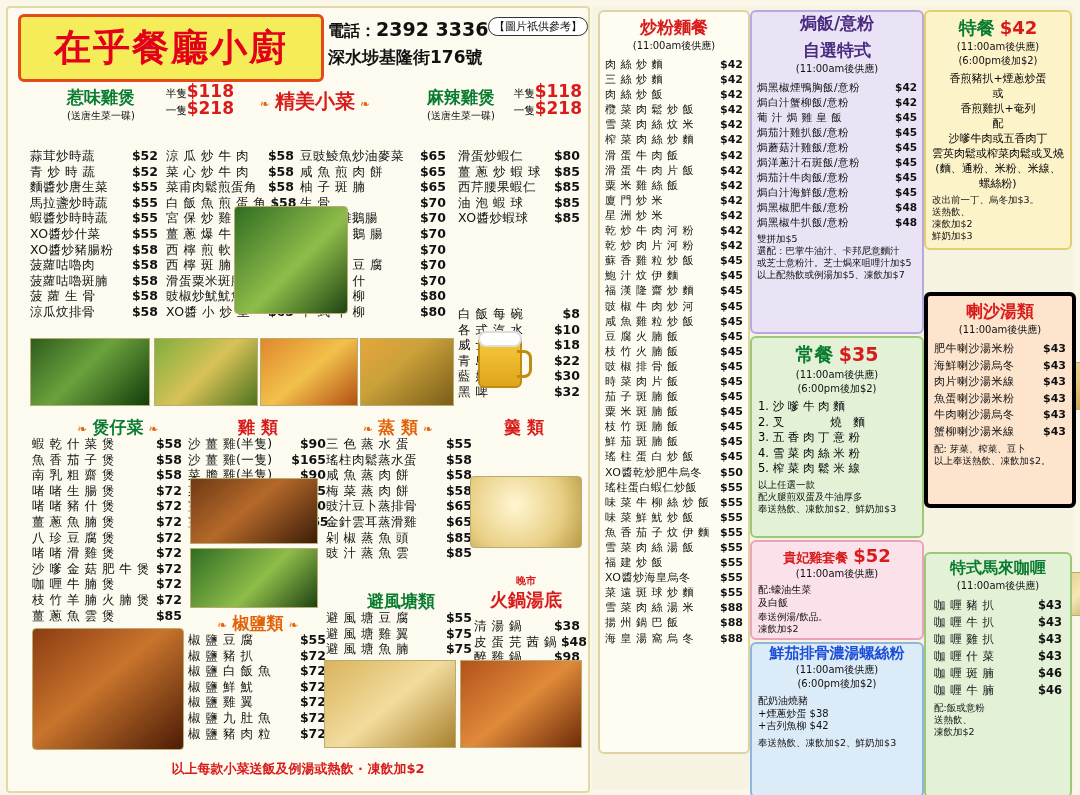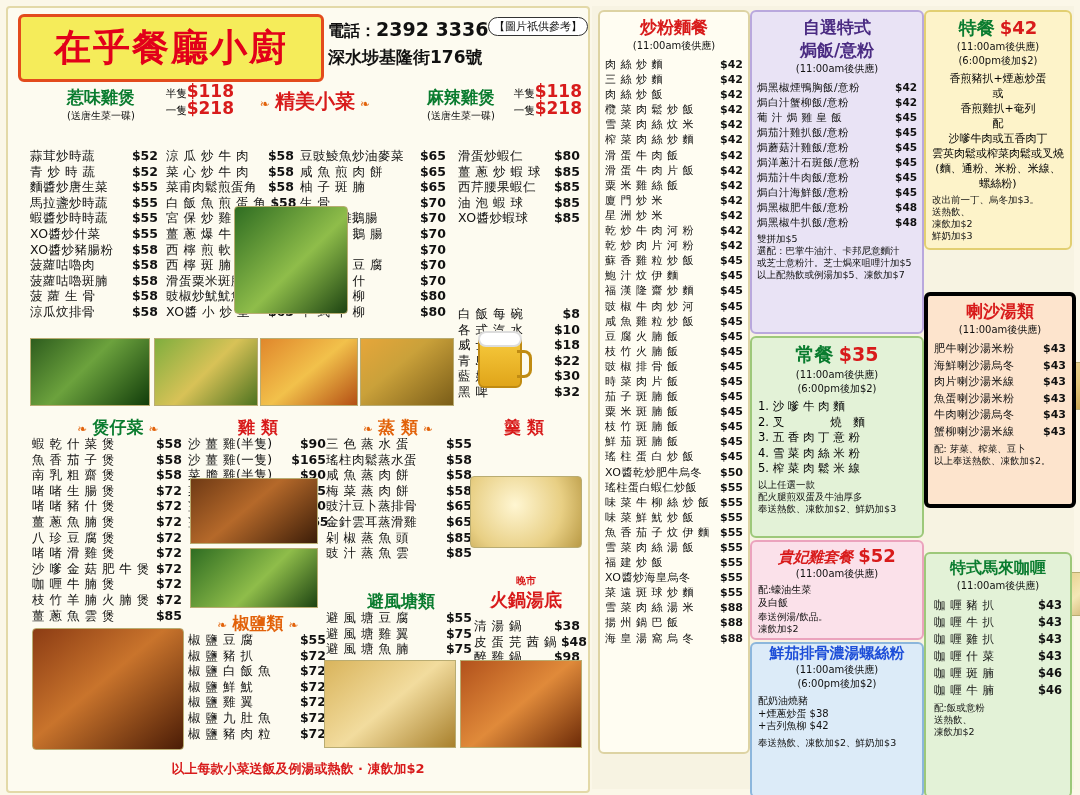--- a/index.html
+++ b/index.html
@@ -694,22 +694,22 @@
             <span class="pr">$88</span>
           </div>
           <div class="row">
             <span class="nm">海 皇 湯 窩 烏 冬</span>
             <span class="pr">$88</span>
           </div>
         </div>
     </div>
 
     <div class="card card-purple" style="left:158px;top:4px;width:170px;height:320px;">
+      <div class="sec-title" style="color:#4a2b82;">焗飯/意粉</div>
       <div class="sec-title" style="margin-top:4px;color:#4a2b82;">自選特式</div>
-      <div class="sec-title" style="color:#4a2b82;">焗飯/意粉</div>
       <div class="sub">(11:00am後供應)</div>
       <div class="rows" id="bakedrice" style="margin:4px 5px 0 5px;font-size:10.5px;line-height:15px;">
           <div class="row">
             <span class="nm">焗黑椒煙鴨胸飯/意粉</span>
             <span class="pr">$42</span>
           </div>
           <div class="row">
             <span class="nm">焗白汁蟹柳飯/意粉</span>
             <span class="pr">$42</span>
           </div>
@@ -771,21 +771,21 @@
       <div class="tiny" style="margin:2px 6px 0 6px;">
         <div>以上任選一款</div>
         <div>配火腿煎双蛋及牛油厚多</div>
         <div>奉送熱飲、凍飲加$2、鮮奶加$3</div>
       </div>
     </div>
     <div class="photo ph9" style="left:442px;top:356px;width:78px;height:46px;border-radius:6px;"></div>
 
     <div class="card card-pink" style="left:158px;top:534px;width:170px;height:96px;">
       <div style="text-align:center;margin-top:3px;">
-        <span class="sec-title red" style="display:inline;font-size:15px;font-style:italic;">貴妃雞套餐</span>
+        <span class="sec-title red" style="display:inline;font-size:13px;">貴妃雞套餐</span>
         <span class="price-big" style="font-size:18px;">$52</span>
       </div>
       <div class="sub">(11:00am後供應)</div>
       <div class="note" style="margin:3px 6px 0 6px;">
         <div>配:蠔油生菜</div>
         <div>及白飯</div>
       </div>
       <div class="tiny" style="margin:2px 6px 0 6px;">
         <div>奉送例湯/飲品。</div>
         <div>凍飲加$2</div>

